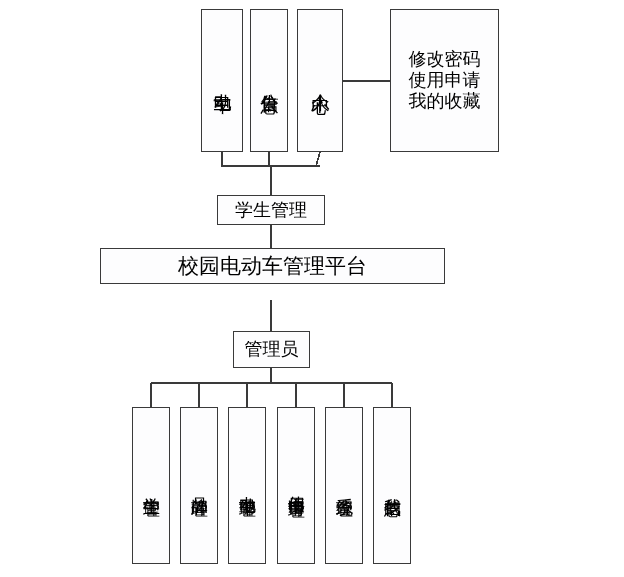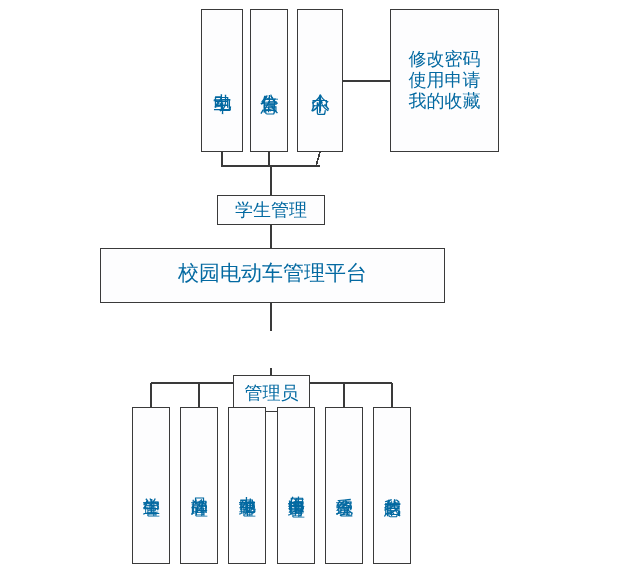--- a/index.html
+++ b/index.html
@@ -25,21 +25,21 @@
     height: 577px;
   }
   .node {
     position: absolute;
     box-sizing: border-box;
     border: 1px solid #3a3a3a;
     background: #fdfdfe;
     display: flex;
     align-items: center;
     justify-content: center;
-    color: #0369a1;
+    color: #000000;
     z-index: 2;
   }
   .node .label {
     display: block;
     text-align: center;
     line-height: 1.16;
   }
   
   .node.vertical .label {
     writing-mode: vertical-rl;
@@ -103,25 +103,25 @@
   <div class="node horizontal fs-18" style="left:390px; top:9px; width:109px; height:143px;">
     <span class="label">修改密码
 使用申请
 我的收藏</span>
   </div>
 
   <div class="node horizontal fs-18" style="left:217px; top:195px; width:108px; height:30px;">
     <span class="label">学生管理</span>
   </div>
 
-  <div class="node horizontal fs-21" style="left:100px; top:248px; width:345px; height:55px;font-family:Liberation Mono, monospace;">
+  <div class="node horizontal fs-21" style="left:100px; top:248px; width:345px; height:36px;">
     <span class="label">校园电动车管理平台</span>
   </div>
 
-  <div class="node horizontal fs-18" style="left:233px; top:331px; width:77px; height:37px;margin-top:44px;">
+  <div class="node horizontal fs-18" style="left:233px; top:331px; width:77px; height:37px;">
     <span class="label">管理员</span>
   </div>
 
   <div class="node vertical fs-17" style="left:132px; top:407px; width:38px; height:157px;">
     <span class="label">学生管理</span>
   </div>
 
   <div class="node vertical fs-17" style="left:180px; top:407px; width:38px; height:157px;">
     <span class="label">品牌管理</span>
   </div>

